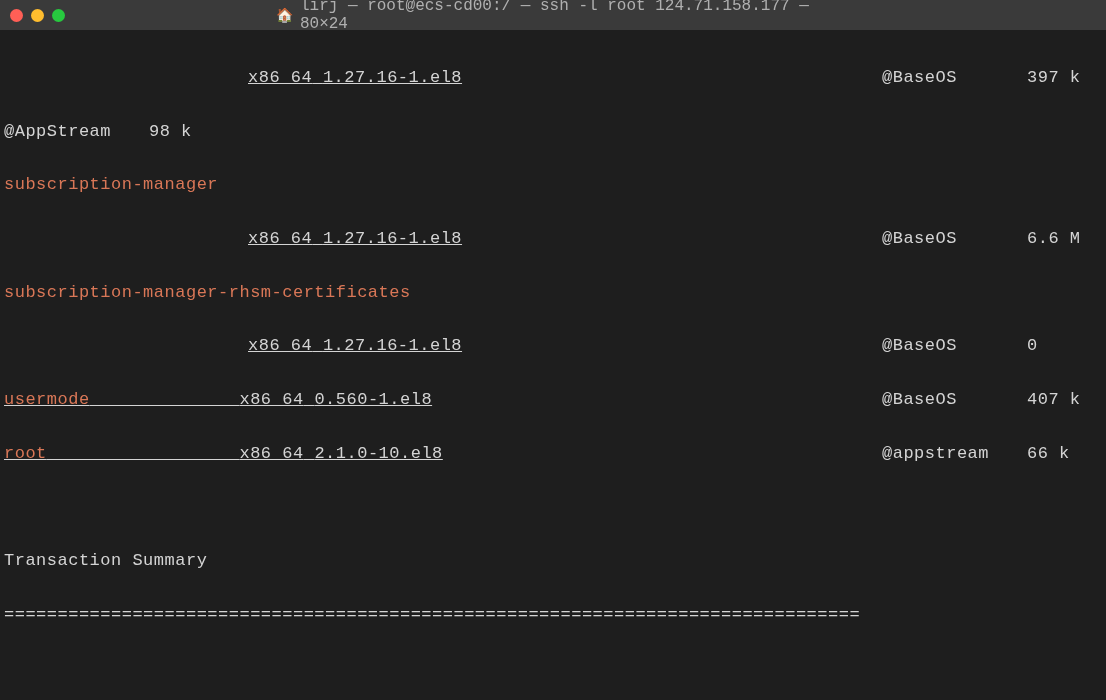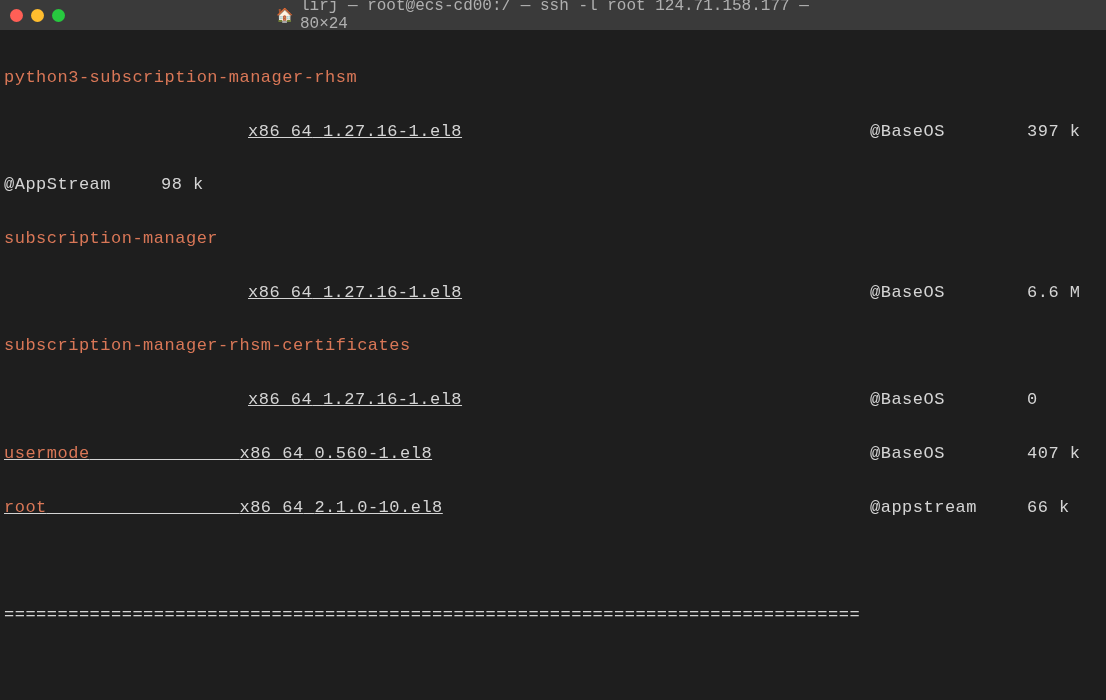--- a/index.html
+++ b/index.html
@@ -60,21 +60,21 @@
     }
     .pkg-name {
       color: #d97757;
     }
     .col-empty {
       width: 244px;
       display: inline-block;
     }
     .right-section {
       display: inline-flex;
-      gap: 12px;
+      gap: 0;
     }
     .repo-col {
       width: 145px;
       display: inline-block;
     }
     .size-col {
       width: 75px;
       display: inline-block;
     }
     .divider-line {
@@ -99,30 +99,30 @@
     <div class="traffic-light tl-min"></div>
     <div class="traffic-light tl-max"></div>
   </div>
   <div class="title-text">
     <span class="home-icon">🏠</span>
     <span>lirj — root@ecs-cd00:/ — ssh -l root 124.71.158.177 — 80×24</span>
   </div>
 </div>
 
 <div class="terminal">
-<div class="line"><span class="pkg-name">python3-subscription-manager-rhsm</span></div>
 <div class="line"><span class="line-content"><span class="col-empty"></span><span>x86_64</span> <span>1.27.16-1.el8</span></span><span class="right-section"><span class="repo-col">@BaseOS</span><span class="size-col">397 k</span></span></div>
 <div class="line"><span class="right-section"><span class="repo-col">@AppStream</span><span class="size-col">98 k</span></span></div>
 <div class="line"><span class="pkg-name">subscription-manager</span></div>
 <div class="line"><span class="line-content"><span class="col-empty"></span><span>x86_64</span> <span>1.27.16-1.el8</span></span><span class="right-section"><span class="repo-col">@BaseOS</span><span class="size-col">6.6 M</span></span></div>
 <div class="line"><span class="pkg-name">subscription-manager-rhsm-certificates</span></div>
 <div class="line"><span class="line-content"><span class="col-empty"></span><span>x86_64</span> <span>1.27.16-1.el8</span></span><span class="right-section"><span class="repo-col">@BaseOS</span><span class="size-col">0 </span></span></div>
 <div class="line"><span class="line-content"><span class="pkg-name">usermode</span><span>              </span><span>x86_64</span> <span>0.560-1.el8</span></span><span class="right-section"><span class="repo-col">@BaseOS</span><span class="size-col">407 k</span></span></div>
 <div class="line"><span class="line-content"><span class="pkg-name">root</span><span>                  </span><span>x86_64</span> <span>2.1.0-10.el8</span></span><span class="right-section"><span class="repo-col">@appstream</span><span class="size-col">66 k</span></span></div>
 <div class="line">&nbsp;</div>
+<div class="line"><span>Transaction Summary</span></div>
 <div class="line divider-line">
       <span>================================================================================</span>
     </div>
 
 
 
 
 
 
 

